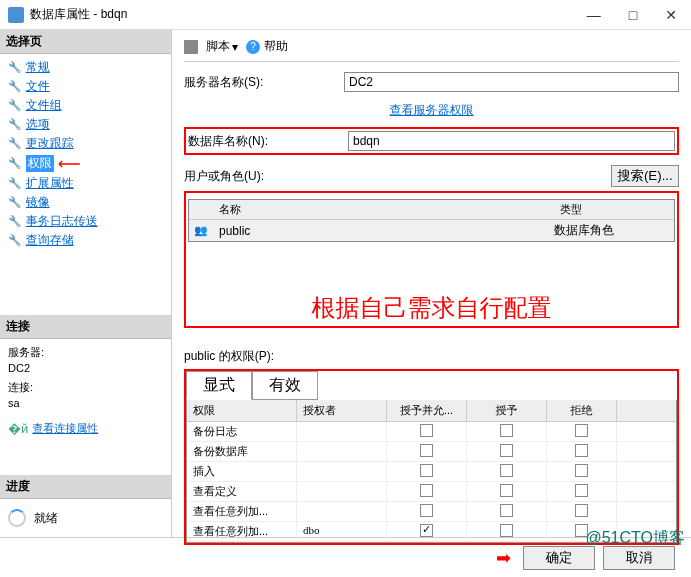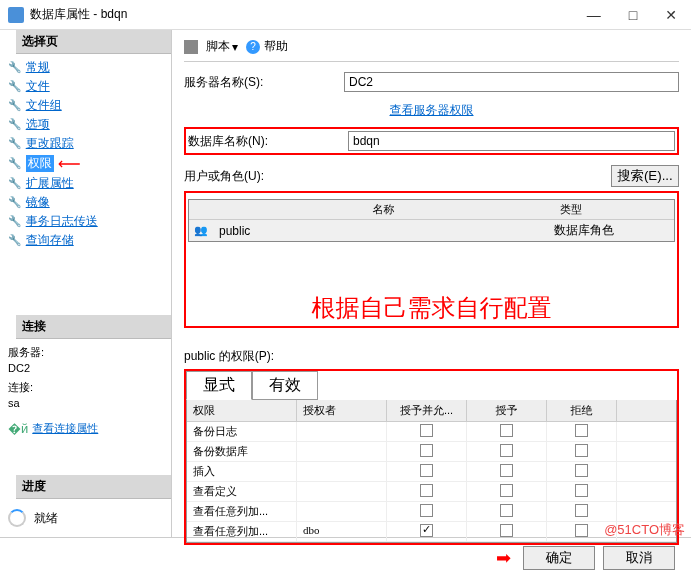--- a/index.html
+++ b/index.html
@@ -7,21 +7,21 @@
     
     .titlebar { height: 30px; display: flex; align-items: center; padding: 0 8px; border-bottom: 1px solid #ddd; }
     .titlebar-icon { width: 16px; height: 16px; background: #4a90d9; border-radius: 2px; margin-right: 6px; }
     .titlebar-title { flex: 1; }
     .win-controls { display: flex; gap: 16px; font-size: 14px; color: #333; }
     .win-btn { cursor: pointer; padding: 2px 6px; }
     
     .main-layout { display: flex; height: 507px; }
     
     .sidebar { width: 172px; background: #fff; border-right: 1px solid #ccc; display: flex; flex-direction: column; }
-    .section-header { background: #d8d8d8; padding: 3px 6px; font-weight: bold; border-bottom: 1px solid #bbb; margin-left: 16px; }
+    .section-header { background: #d8d8d8; padding: 3px 6px; font-weight: bold; border-bottom: 1px solid #bbb; }
     .nav-list { padding: 4px 0; }
     .nav-item { display: flex; align-items: center; padding: 1px 8px; cursor: pointer; }
     .nav-item .wrench { color: #666; margin-right: 4px; font-size: 11px; }
     .nav-item .label { color: #0066cc; text-decoration: underline; }
     .nav-item.selected .label { background: #3399ff; color: #fff; text-decoration: none; padding: 0 2px; }
     .arrow-right { color: red; font-size: 16px; margin-left: 4px; }
     
     .conn-block { padding: 6px 8px; font-size: 11px; }
     .conn-block div { margin-bottom: 2px; }
     .conn-link { display: flex; align-items: center; margin-top: 10px; }
@@ -46,21 +46,21 @@
     .red-box { border: 2px solid red; padding: 2px; }
     .red-box-1 { margin-top: 8px; }
     
     .user-role-row { display: flex; align-items: center; margin-top: 10px; }
     .search-btn { width: 68px; height: 22px; border: 1px solid #888; background: #eee; margin-left: 8px; }
     
     .table { border: 1px solid #888; margin-top: 4px; }
     .table-header { display: flex; background: #eee; border-bottom: 1px solid #ccc; font-size: 11px; }
     .th { padding: 2px 6px; }
     .th-icon { width: 24px; }
-    .th-name { flex: 1; text-align: center; }
+    .th-name { flex: 1; }
     .th-type { width: 120px; }
     .table-row { display: flex; align-items: center; padding: 2px 0; background: #f0f0f0; }
     .td-icon { width: 24px; text-align: center; font-size: 11px; }
     .td-name { flex: 1; padding-left: 6px; }
     .td-type { width: 120px; }
     
     .annotation { color: red; font-size: 24px; text-align: center; margin-top: 50px; font-family: "SimSun", serif; }
     
     .perm-section { margin-top: 20px; }
     .perm-label { margin-bottom: 4px; }
@@ -80,21 +80,21 @@
     
     .perm-row { display: flex; border-bottom: 1px solid #eee; font-size: 11px; }
     .ptd { padding: 2px 6px; border-right: 1px solid #eee; }
     .chk { display: inline-block; width: 13px; height: 13px; border: 1px solid #888; background: #fff; position: relative; }
     .chk.checked::after { content: "✓"; position: absolute; top: -2px; left: 1px; font-size: 11px; }
     
     .footer { height: 40px; border-top: 1px solid #ccc; display: flex; align-items: center; justify-content: flex-end; padding: 0 16px; gap: 8px; }
     .footer-btn { width: 72px; height: 24px; border: 1px solid #888; background: #eee; }
     .arrow-ok { color: red; font-size: 18px; margin-right: 4px; }
     
-    .watermark { position: absolute; bottom: 38px; right: 6px; color: #ef4444; font-size: 13px; pointer-events: none; }
+    .watermark { position: absolute; bottom: 28px; right: 6px; color: #0f766e; font-size: 16px; pointer-events: none; }
   </style>
 </head>
 <body>
 
 <div class="titlebar">
   <div class="titlebar-icon"></div>
   <div class="titlebar-title">数据库属性 - bdqn</div>
   <div class="win-controls">
     <span class="win-btn">—</span>
     <span class="win-btn">□</span>

